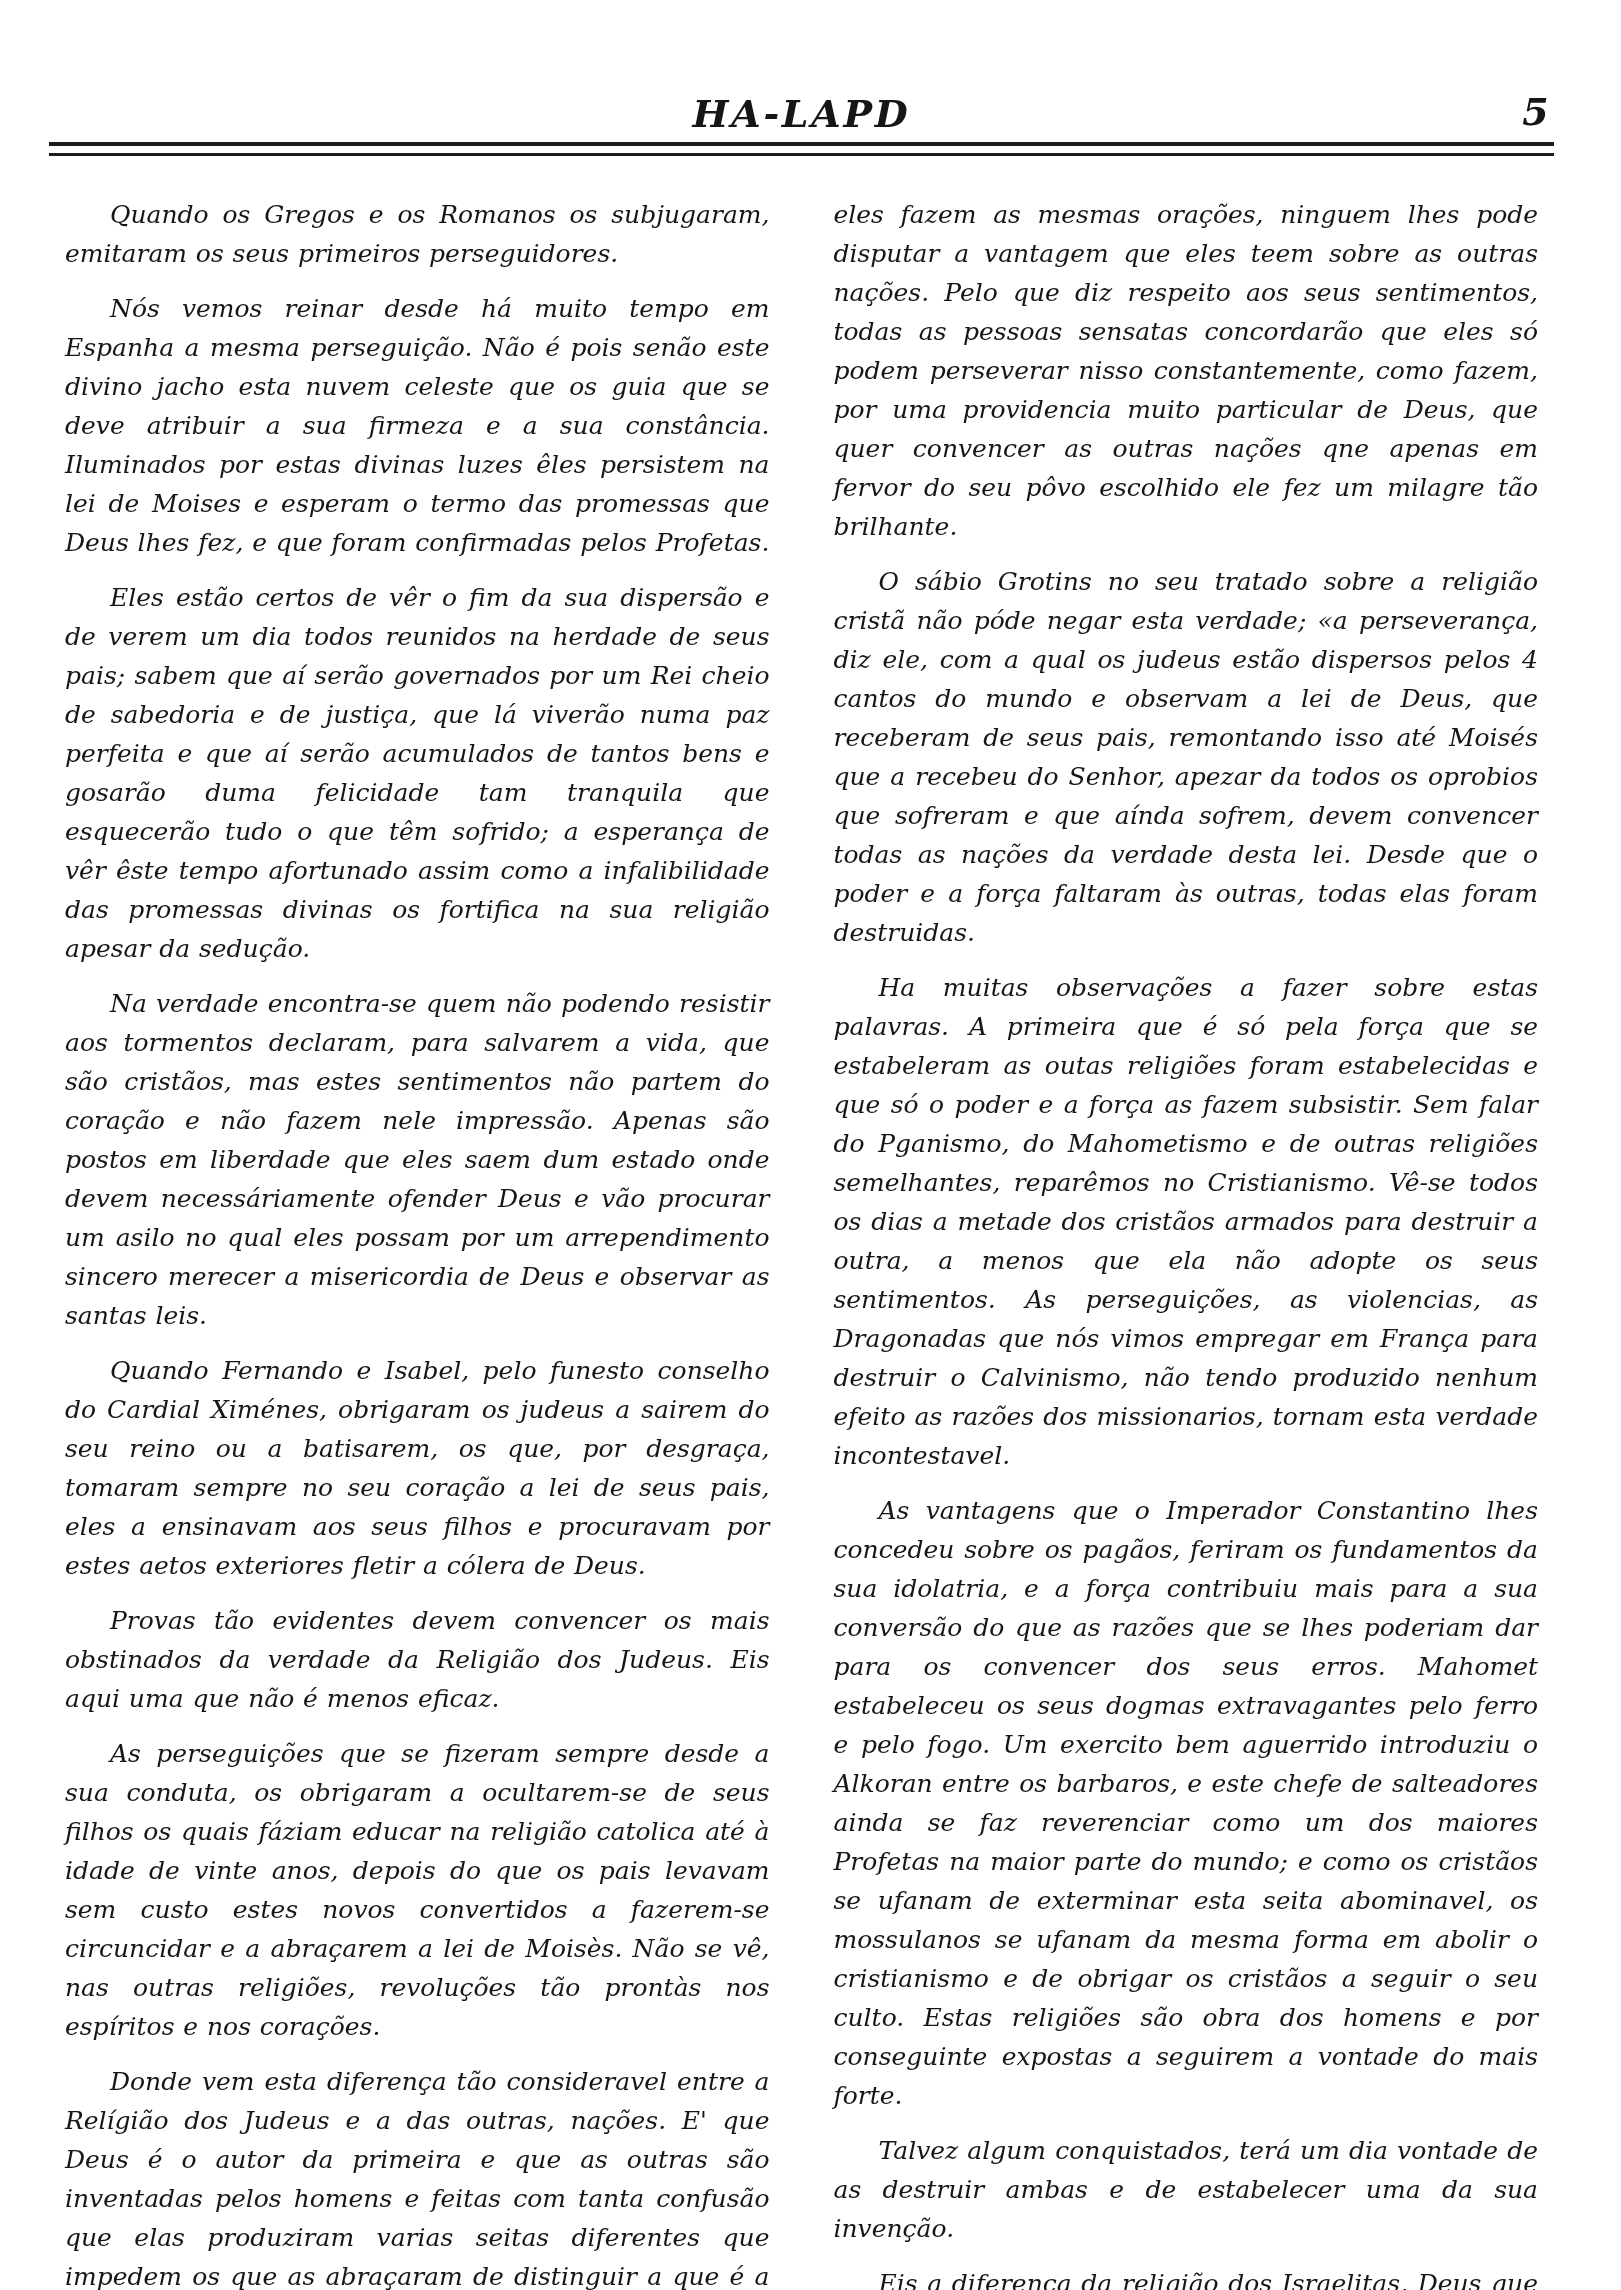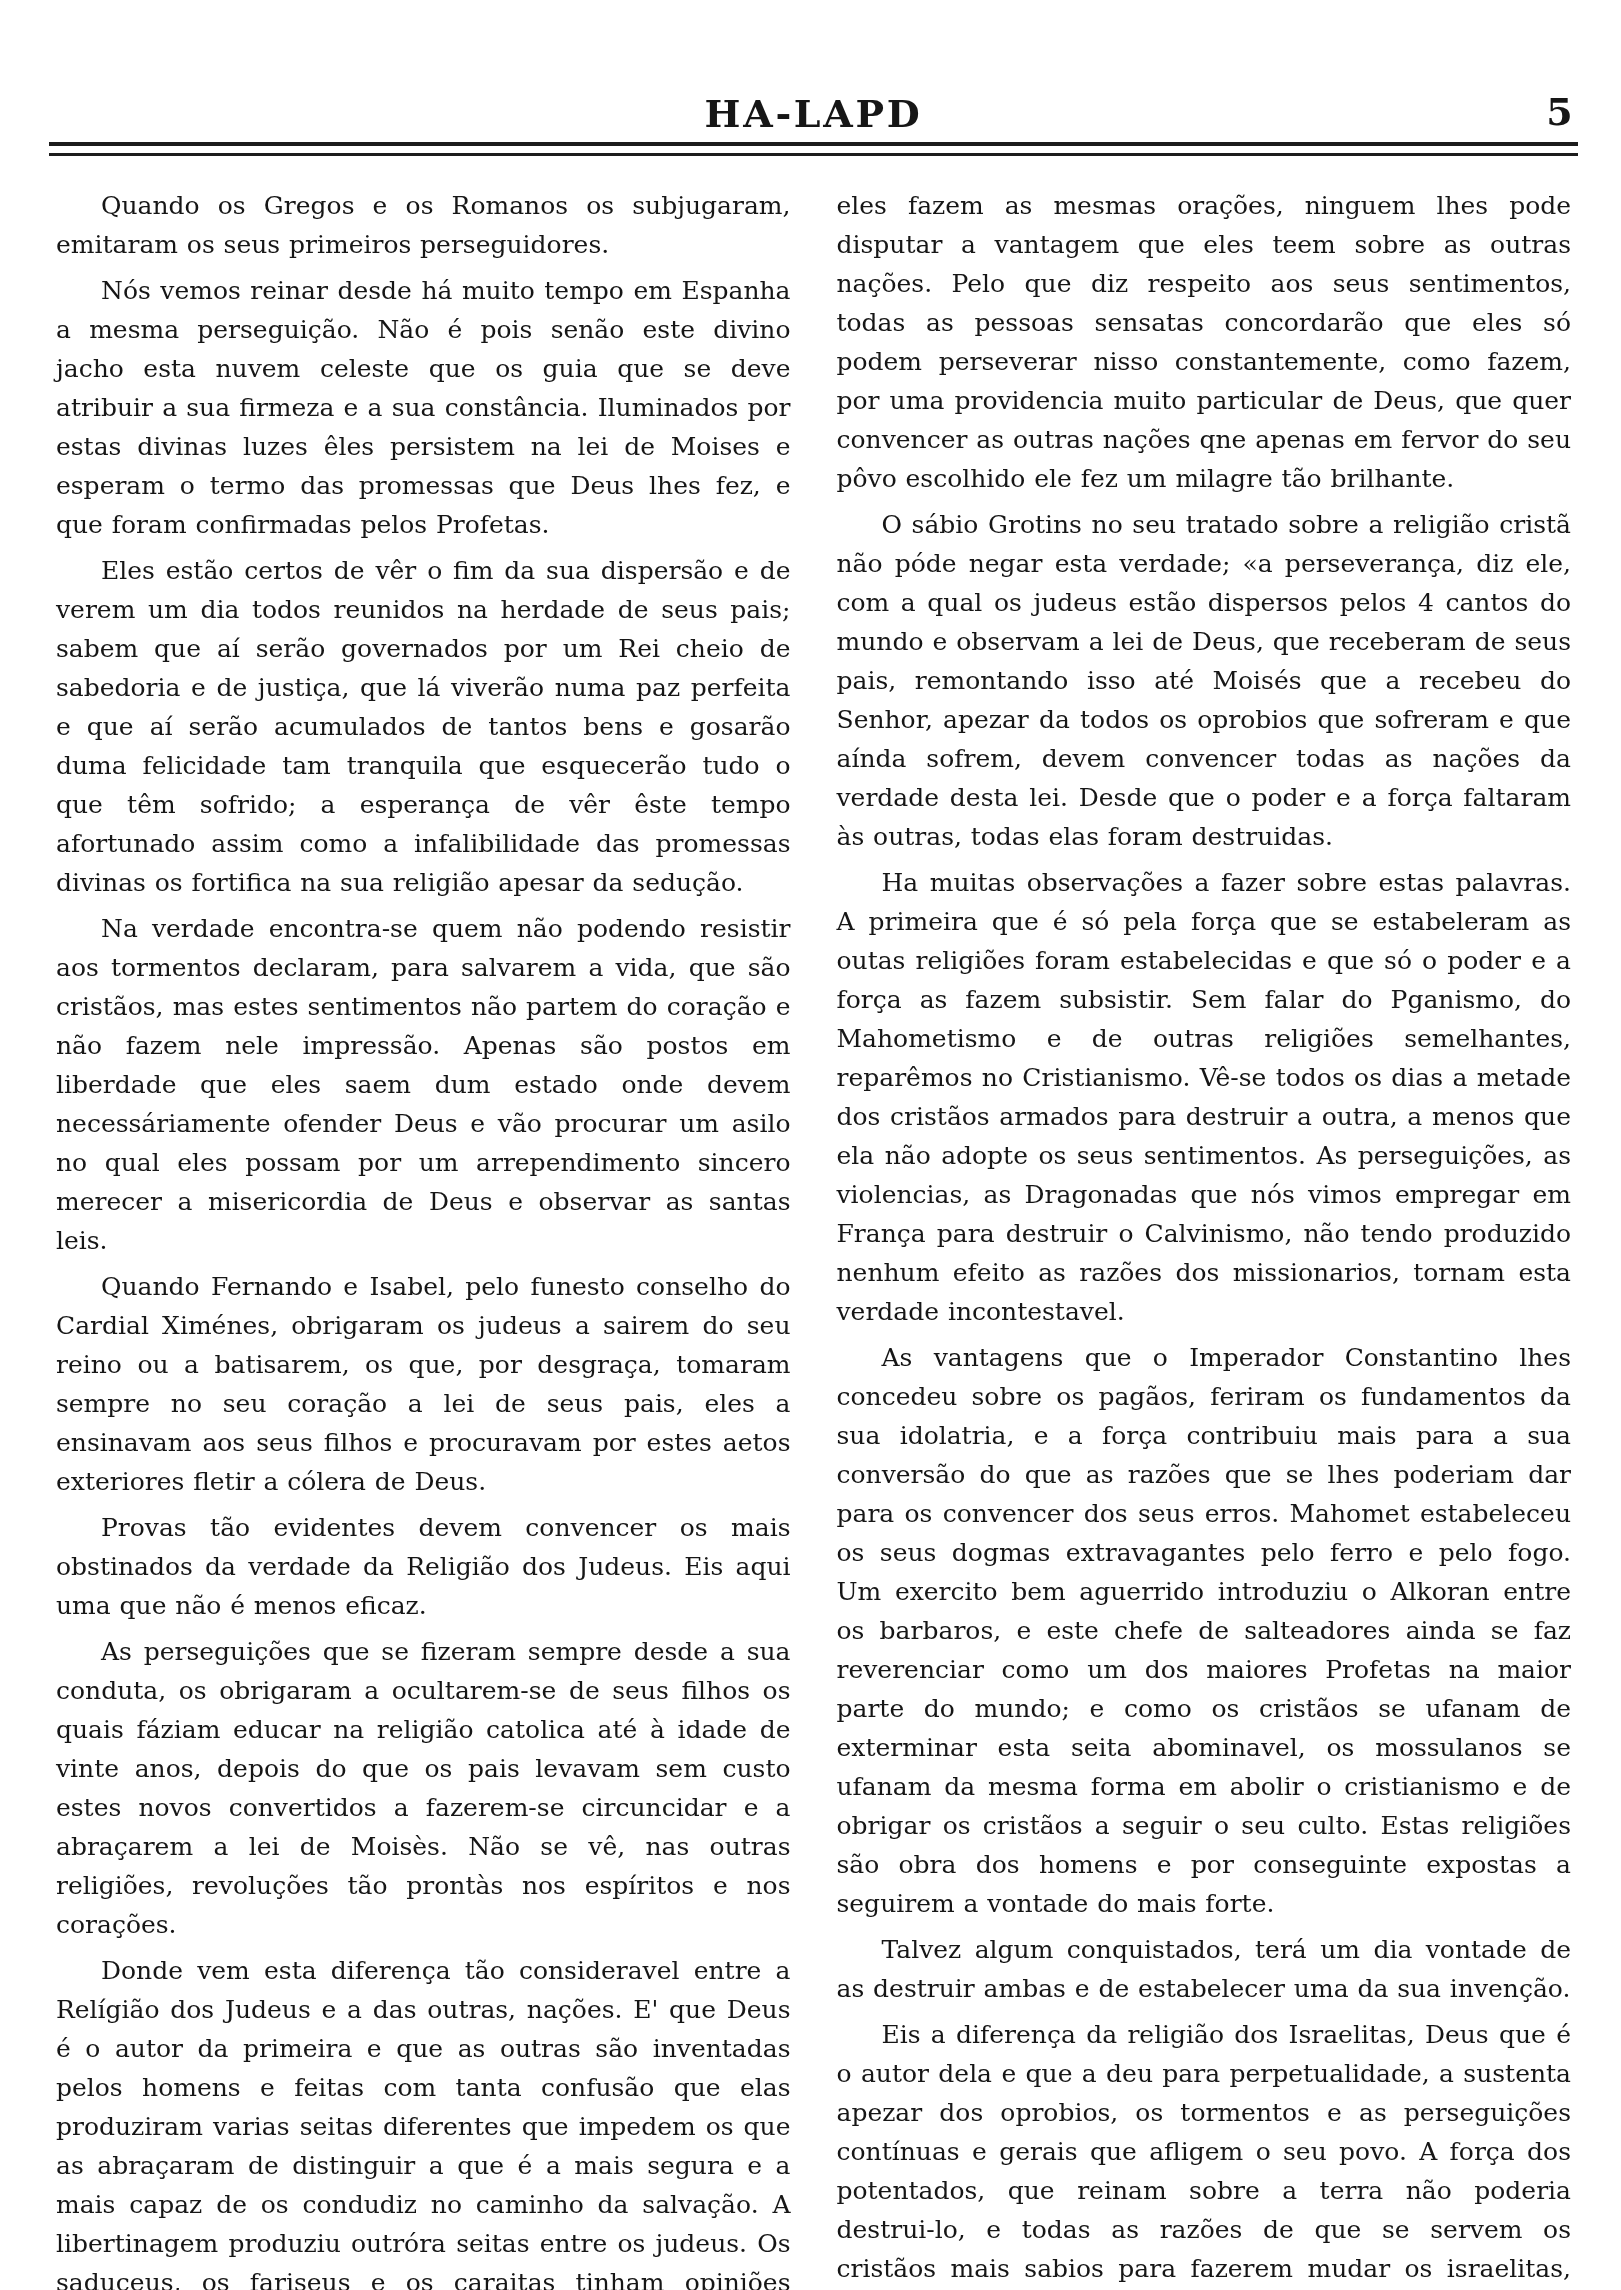--- a/index.html
+++ b/index.html
@@ -12,21 +12,22 @@
     background: #ffffff;
     color: #161616;
     font-family: "DejaVu Serif", serif;
     overflow: hidden;
   }
   .page {
     position: relative;
     width: 100%;
     height: 100%;
     box-sizing: border-box;
-    padding: 0 43px 0 49px;
+    padding: 0 67px 0 49px;
+    font-style: italic;
   }
   .page-header {
     position: relative;
     height: 142px;
   }
   .header-title {
     position: absolute;
     left: 0;
     right: 0;
     top: 95px;
@@ -55,21 +56,21 @@
     margin-top: 23px;
   }
   .column {
     flex: 1;
     text-align: justify;
     font-size: 25px;
     line-height: 39px;
     word-spacing: 0.9px;
   }
   .para {
-    margin: 7px;
+    margin: 16px;
     text-indent: 45px;
   }
   .para.no-indent {
     text-indent: 0;
   }
 </style>
 </head>
 <body>
 
 <div class="page">

